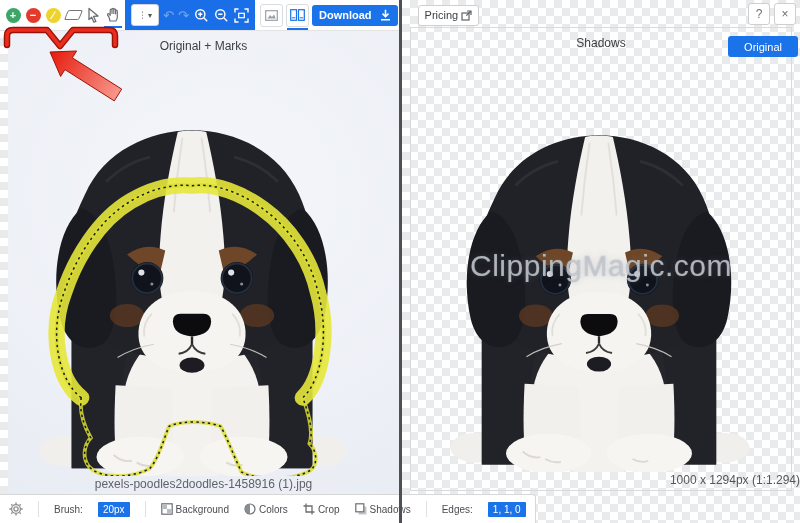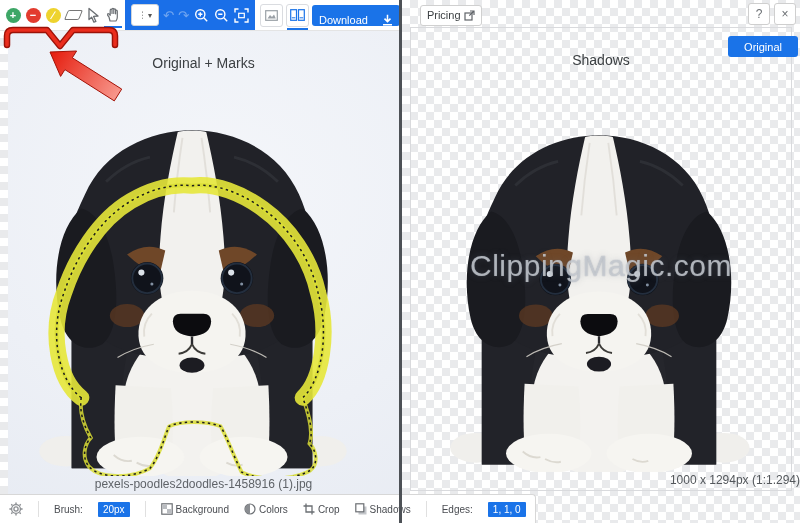--- a/index.html
+++ b/index.html
@@ -25,27 +25,27 @@
   .zoom-dd{height:20px;min-width:26px;background:#fff;border:1px solid #cfd4da;border-radius:3px;
            display:flex;align-items:center;justify-content:center;gap:1px;font-size:8px;color:#555;cursor:pointer;}
   .zoom-dd .dots{font-size:9px;color:#777;}
   .faint-glyph{color:rgba(255,255,255,.38);font-size:13px;font-family:"DejaVu Sans",sans-serif;width:11px;text-align:center;}
   .blue-ic{display:flex;align-items:center;justify-content:center;width:16px;height:20px;cursor:pointer;}
   .viewbtns{display:flex;align-items:center;gap:3px;margin:0 3px 0 5px;}
   .viewbtn{position:relative;width:21px;height:21px;background:#fff;border:1px solid #dadce0;border-radius:3px;
            display:flex;align-items:center;justify-content:center;cursor:pointer;}
   .viewbtn.selected::after{content:"";position:absolute;left:0;right:0;bottom:-4px;height:2px;background:#1a73e8;}
   .btn-download{height:21px;background:#1a73e8;color:#fff;border:none;border-radius:3px;font-size:11px;
-                display:flex;align-items:flex-end;gap:14px;padding:0 7px;cursor:pointer;font-family:inherit;}
+                display:flex;align-items:center;gap:8px;padding:0 7px;cursor:pointer;font-family:inherit;font-weight:bold;}
   .btn-pricing{height:21px;background:#fff;color:#3c4043;border:1px solid #d0d0d0;border-radius:3px;font-size:11px;
                display:flex;align-items:center;gap:3px;padding:0 6px;margin-left:20px;cursor:pointer;font-family:inherit;}
   .canvas{position:absolute;left:0;top:30px;width:399px;height:493px;}
   .photo{position:absolute;left:8px;top:0;right:0;height:467px;
          background:radial-gradient(120% 90% at 55% 35%, #f4f6fa 0%, #edf0f6 55%, #e6eaf2 100%);overflow:hidden;}
-  .panel-title{position:absolute;top:9px;left:0;right:0;text-align:center;font-size:14px;color:#3c4043;margin-top:16px;}
+  .panel-title{position:absolute;top:9px;left:0;right:0;text-align:center;font-size:12px;color:#3c4043;}
   .filename{position:absolute;bottom:6px;left:0;right:0;text-align:center;font-size:12px;color:#5f6368;}
   .pup-shadow{position:absolute;left:40px;top:408px;width:280px;height:26px;border-radius:50%;
               background:rgba(170,178,192,.35);filter:blur(4px);}
 
   
   .bottom-toolbar{position:absolute;left:0;bottom:0;height:28px;background:#fff;z-index:40;
                   border-top:1px solid #d7d7d7;border-right:1px solid #d7d7d7;border-radius:0 4px 0 0;
                   display:flex;align-items:center;gap:15px;padding:0 9px 0 9px;font-size:10px;color:#4a4d52;white-space:nowrap;}
   .vsep{width:1px;height:16px;background:#e0e0e0;}
   .bt-item{display:flex;align-items:center;gap:3px;cursor:pointer;color:#4a4d52;}

